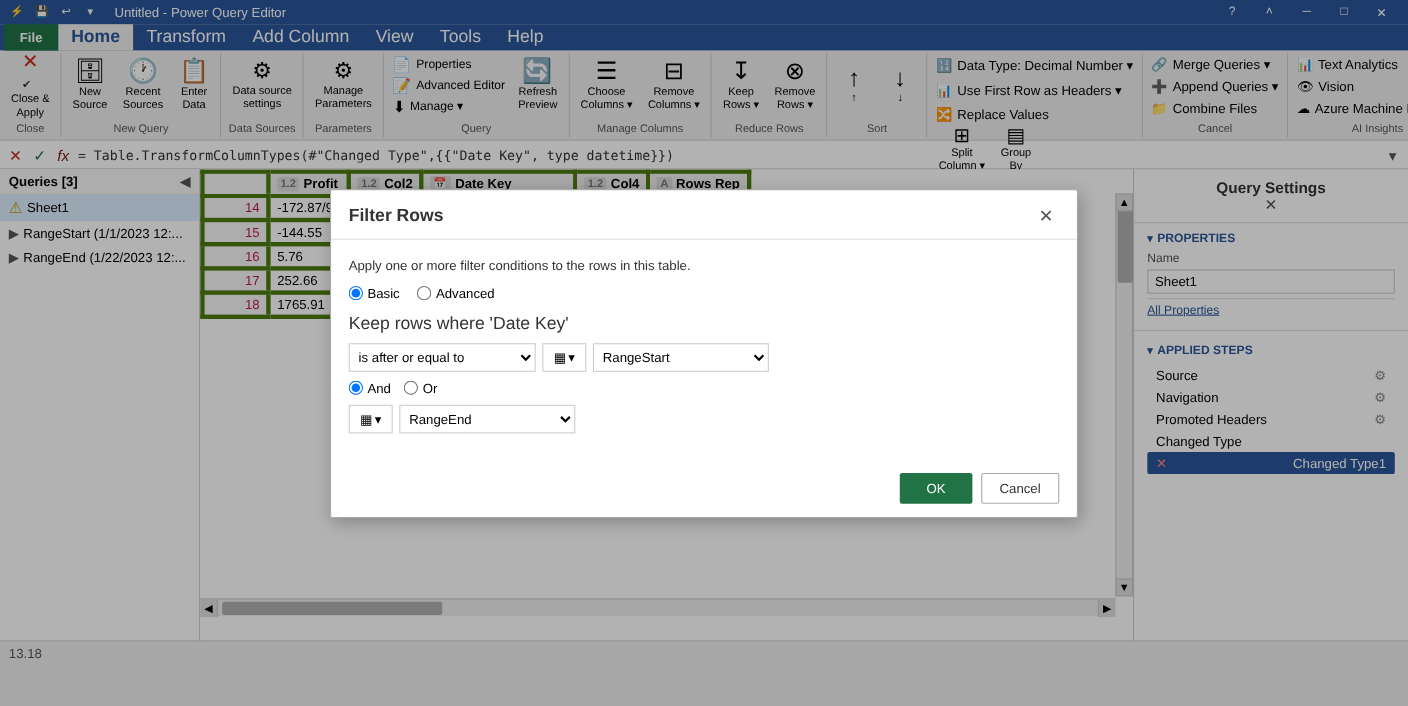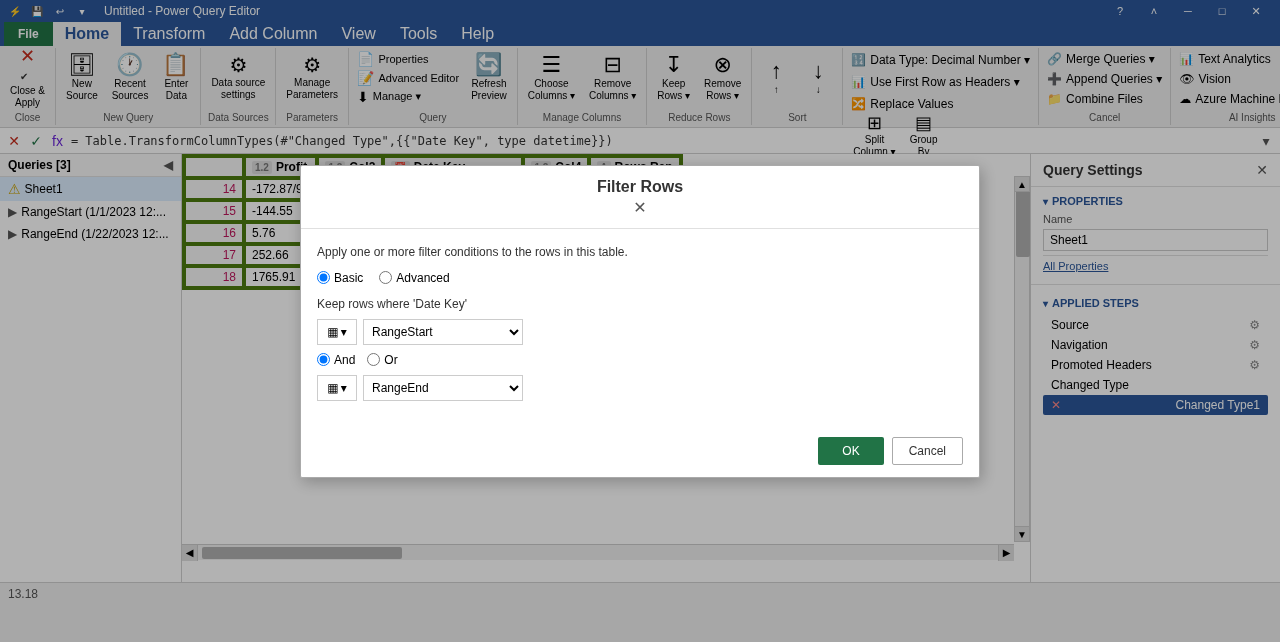--- a/index.html
+++ b/index.html
@@ -248,20 +248,21 @@
       border-left: 1px solid #d0d0d0;
       display: flex;
       flex-direction: column;
     }
     .settings-header {
       display: flex;
       align-items: center;
       justify-content: space-between;
       padding: 8px 12px;
       border-bottom: 1px solid #e0e0e0;
+      flex-direction: column;
     }
     .settings-title { font-size: 14px; font-weight: 600; color: #333; }
     .settings-close { cursor: pointer; font-size: 14px; color: #555; }
     .settings-section { padding: 8px 12px; }
     .settings-section-title {
       font-size: 11px;
       font-weight: 700;
       color: #2b579a;
       text-transform: uppercase;
       margin-bottom: 6px;
@@ -308,29 +309,28 @@
       width: 680px;
       box-shadow: 2px 4px 16px rgba(0,0,0,0.25);
       position: relative;
     }
     .modal-header {
       display: flex;
       align-items: center;
       justify-content: space-between;
       padding: 12px 16px 8px;
       border-bottom: 1px solid #e0e0e0;
-      flex-direction: column;
     }
     .modal-title { font-size: 16px; font-weight: 600; color: #333; }
     .modal-close { cursor: pointer; font-size: 16px; color: #555; width: 24px; height: 24px; display: flex; align-items: center; justify-content: center; }
     .modal-body { padding: 16px; }
     .modal-desc { font-size: 12px; color: #333; margin-bottom: 12px; }
     .radio-group { display: flex; gap: 16px; margin-bottom: 12px; align-items: flex-start; }
     .radio-label { display: flex; align-items: center; gap: 4px; font-size: 12px; cursor: pointer; }
-    .filter-where { font-size: 12px; color: #333; margin-bottom: 8px; }
+    .filter-where { font-size: 16px; color: #333; margin-bottom: 8px; }
     .filter-row { display: flex; align-items: center; gap: 6px; margin-bottom: 8px; }
     .filter-select {
       height: 26px;
       border: 1px solid #ccc;
       padding: 2px 4px;
       font-size: 12px;
       outline: none;
       background: white;
       cursor: pointer;
     }
@@ -595,21 +595,21 @@
       </div>
     </div>
     <div class="ribbon-group-label">AI Insights</div>
   </div>
 </div>
 
 <div class="formula-bar">
   <div class="formula-bar-btns">
     <div class="formula-bar-btn" style="color:#c42b1c;">✕</div>
     <div class="formula-bar-btn" style="color:#217346;">✓</div>
-    <div class="formula-bar-btn" style="color:#6d28d9;width:auto;padding:0 4px;">fx</div>
+    <div class="formula-bar-btn" style="font-style:italic;color:#7f1d1d;width:auto;padding:0 4px;">fx</div>
   </div>
   <input class="formula-input" type="text" readonly="" value="= Table.TransformColumnTypes(#&quot;Changed Type&quot;,{{&quot;Date Key&quot;, type datetime}})" style="">
   <div class="formula-expand">▾</div>
 </div>
 
 <div class="main-area" style="height:428px;">
 
   <div class="queries-panel">
     <div class="queries-header">
       <span>Queries [3]</span>
@@ -781,20 +781,30 @@
           <input type="radio" name="filter-mode" checked="" style="">
           <span>Basic</span>
         </label>
         <label class="radio-label">
           <input type="radio" name="filter-mode" style="">
           <span>Advanced</span>
         </label>
       </div>
       <div class="filter-where">Keep rows where 'Date Key'</div>
       <div class="filter-row">
+        <select class="filter-select filter-condition-select">
+          <option selected="">is after or equal to</option>
+          <option>is before</option>
+          <option>is after</option>
+          <option>equals</option>
+          <option>does not equal</option>
+          <option>is on or before</option>
+          <option>is null</option>
+          <option>is not null</option>
+        </select>
         <button class="filter-type-btn">
           <span>▦</span>
           <span>▾</span>
         </button>
         <select class="filter-select filter-value-select">
           <option selected="">RangeStart</option>
           <option>RangeEnd</option>
         </select>
       </div>
       <div class="and-or-group">

